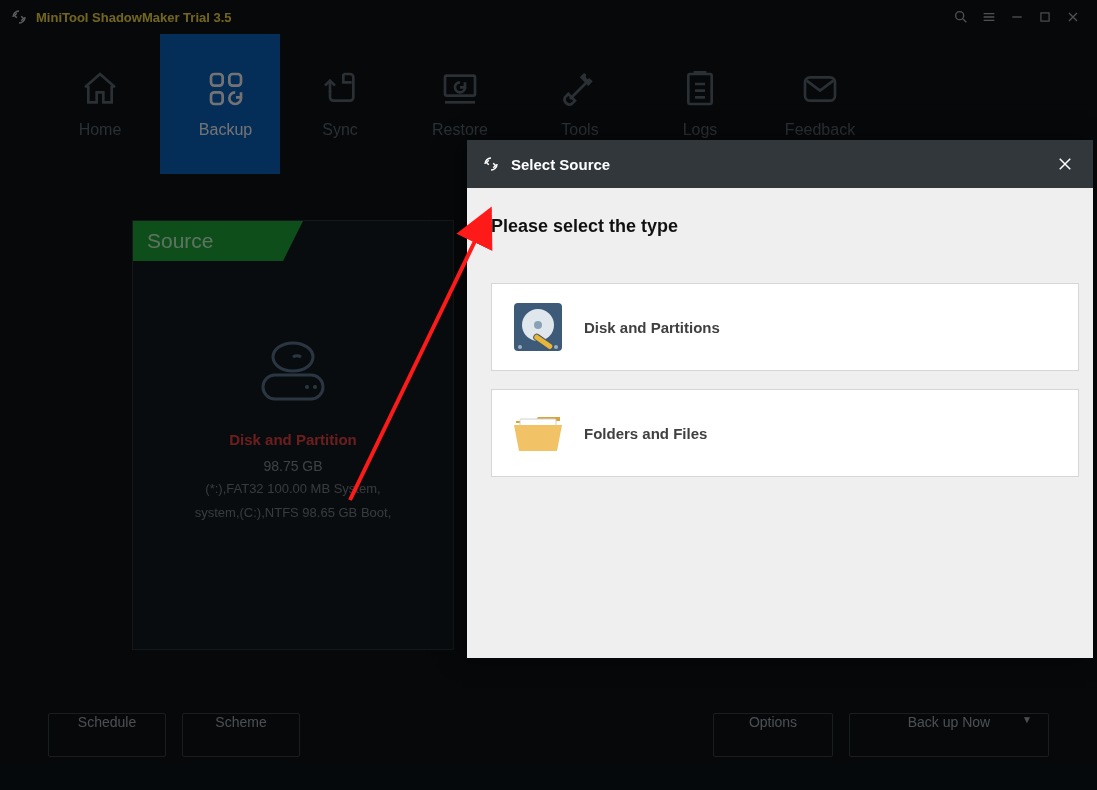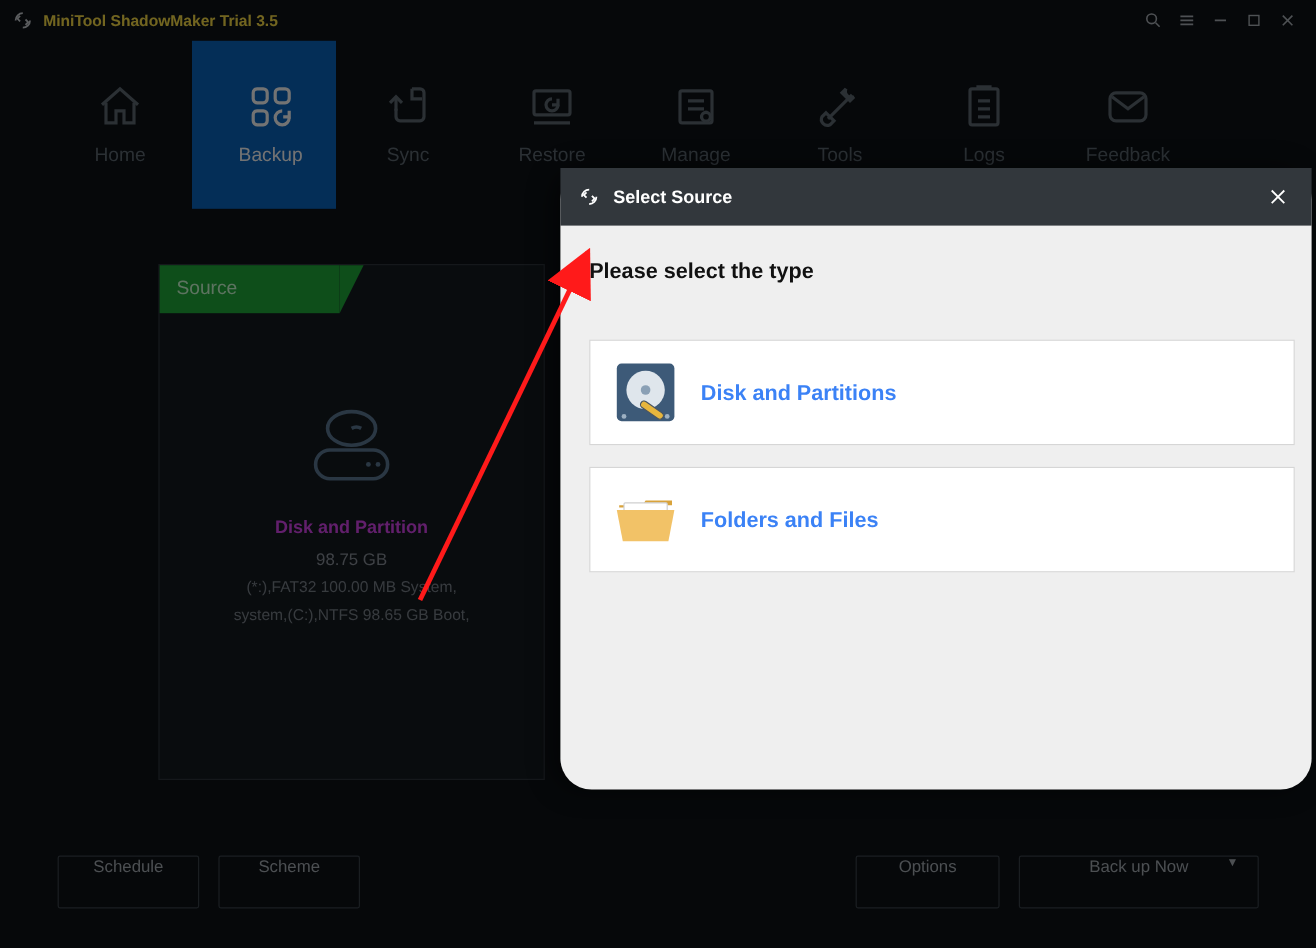--- a/index.html
+++ b/index.html
@@ -25,32 +25,32 @@
   
   .main { position: absolute; left:0; right:0; top:174px; bottom:120px; }
 
   .source-card {
     position:absolute; left:132px; top:46px; width:322px; height:430px;
     border:1px solid #30363c; background:#151b21;
   }
   .source-card .tab-strip { position:relative; height:40px; }
   .source-card .tab-strip .tab-green {
     position:absolute; left:0; top:0; height:40px; width:150px;
-    background:#1fad3a; color:#cfffd6; font-size:16px; display:flex; align-items:center; padding-left:14px;
+    background:#1fad3a; color:#cfffd6; font-size:21px; display:flex; align-items:center; padding-left:14px;
   }
   .source-card .tab-strip .tab-green::after{
     content:""; position:absolute; right:-20px; top:0; width:0; height:0;
     border-bottom:40px solid transparent; border-left:20px solid #1fad3a;
   }
   .source-card .tab-strip .tab-dark{
     position:absolute; left:0; right:0; top:0; height:40px; background:#272e35; z-index:-1;
   }
   .source-inner { padding: 40px 10px 10px 10px; text-align:center; color:#9aa2aa; }
   .source-inner .src-device { margin: 30px auto 20px auto; width:80px; }
-  .source-inner h3 { color:#d946ef; font-size:15px; font-weight:600; margin-top:10px; }
+  .source-inner h3 { color:#ef4444; font-size:15px; font-weight:600; margin-top:10px; }
   .source-inner .size { margin-top:10px; font-size:14px; color:#8a9199; }
   .source-inner .desc { margin-top:6px; font-size:13px; color:#7b838b; padding: 0 10px; line-height:1.4; }
 
   
   .overlay {
     position:absolute; inset:0; background:rgba(0,0,0,0.55);
   }
 
   
   .footer { position:absolute; left:0; right:0; bottom:0; height:110px; display:flex; align-items:center; padding:0 48px; gap:16px; }
@@ -61,36 +61,36 @@
   }
   .btn.small { width:118px; }
   .footer .grow { flex:1; }
   .btn.medium { width:120px; }
   .btn.primary { width:200px; position:relative; }
   .btn.primary .caret { position:absolute; right:16px; font-size:10px; color:#a9b0b7; }
 
   
   .modal {
     position:absolute; left:467px; top:140px; width:626px; height:518px;
-    background:#efefef; box-shadow: -6px 0 20px rgba(0,0,0,0.5); border-radius: 26px;
+    background:#efefef; box-shadow: -6px 0 20px rgba(0,0,0,0.5);
   }
   .modal-header {
     height:48px; background:#32373c; color:#fff; display:flex; align-items:center; padding:0 14px; font-size:15px; font-weight:600;
   }
   .modal-header .mh-icon { width:20px; height:20px; margin-right:10px; display:flex; align-items:center; justify-content:center; }
   .modal-header .grow { flex:1; }
   .modal-header .close { width:28px; height:28px; display:flex; align-items:center; justify-content:center; cursor:pointer; font-size:20px; }
   .modal-body { padding: 28px 14px 14px 24px; }
   .modal-body .prompt { font-size:18px; font-weight:600; color:#111; margin-bottom:46px; }
   .option-card {
     background:#fff; border:1px solid #d6d6d6; height:88px; display:flex; align-items:center;
     padding:0 18px; margin-bottom:18px; cursor:pointer; gap:18px;
   }
   .option-card .opt-icon { width:56px; height:56px; display:flex; align-items:center; justify-content:center; }
-  .option-card .opt-label { font-size:18px; font-weight:700; color:#3b82f6; }
+  .option-card .opt-label { font-size:15px; font-weight:700; color:#404040; }
 
   
   .arrow-anno { position:absolute; left:330px; top:200px; width:180px; height:310px; pointer-events:none; z-index:50; }
 
   svg { display:block; }
 </style>
 </head>
 <body>
 
 <div class="window">
@@ -179,31 +179,20 @@
         <svg width="40" height="40" viewBox="0 0 24 24" fill="none" stroke="#5f6a73" stroke-width="1.6">
             <rect x="3" y="4" width="18" height="12" rx="1"></rect>
             <path d="M3 20h18"></path>
             <path d="M12 8a3 3 0 1 0 3 3"></path>
             <path d="M15 8v3h-3"></path>
           </svg>
       </span>
       <span class="nav-label">Restore</span>
     </div>
 
-    <div class="nav-tab">
-      <span class="nav-icon">
-        <svg width="40" height="40" viewBox="0 0 24 24" fill="none" stroke="#5f6a73" stroke-width="1.6">
-            <rect x="4" y="4" width="16" height="16" rx="1"></rect>
-            <path d="M8 9h8M8 13h8"></path>
-            <circle cx="17" cy="17" r="2.2"></circle>
-            <path d="M17 14.8v-.8M17 20v-.8M19.2 17h.8M14 17h.8"></path>
-          </svg>
-      </span>
-      <span class="nav-label">Manage</span>
-    </div>
 
     <div class="nav-tab">
       <span class="nav-icon">
         <svg width="40" height="40" viewBox="0 0 24 24" fill="none" stroke="#5f6a73" stroke-width="1.6">
             <path d="M6 18L18 6"></path>
             <path d="M15 3a3 3 0 0 0 4 4l-2 2-4-4 2-2z"></path>
             <path d="M5 15l4 4-2 2a3 3 0 0 1-4-4l2-2z"></path>
           </svg>
       </span>
       <span class="nav-label">Tools</span>

